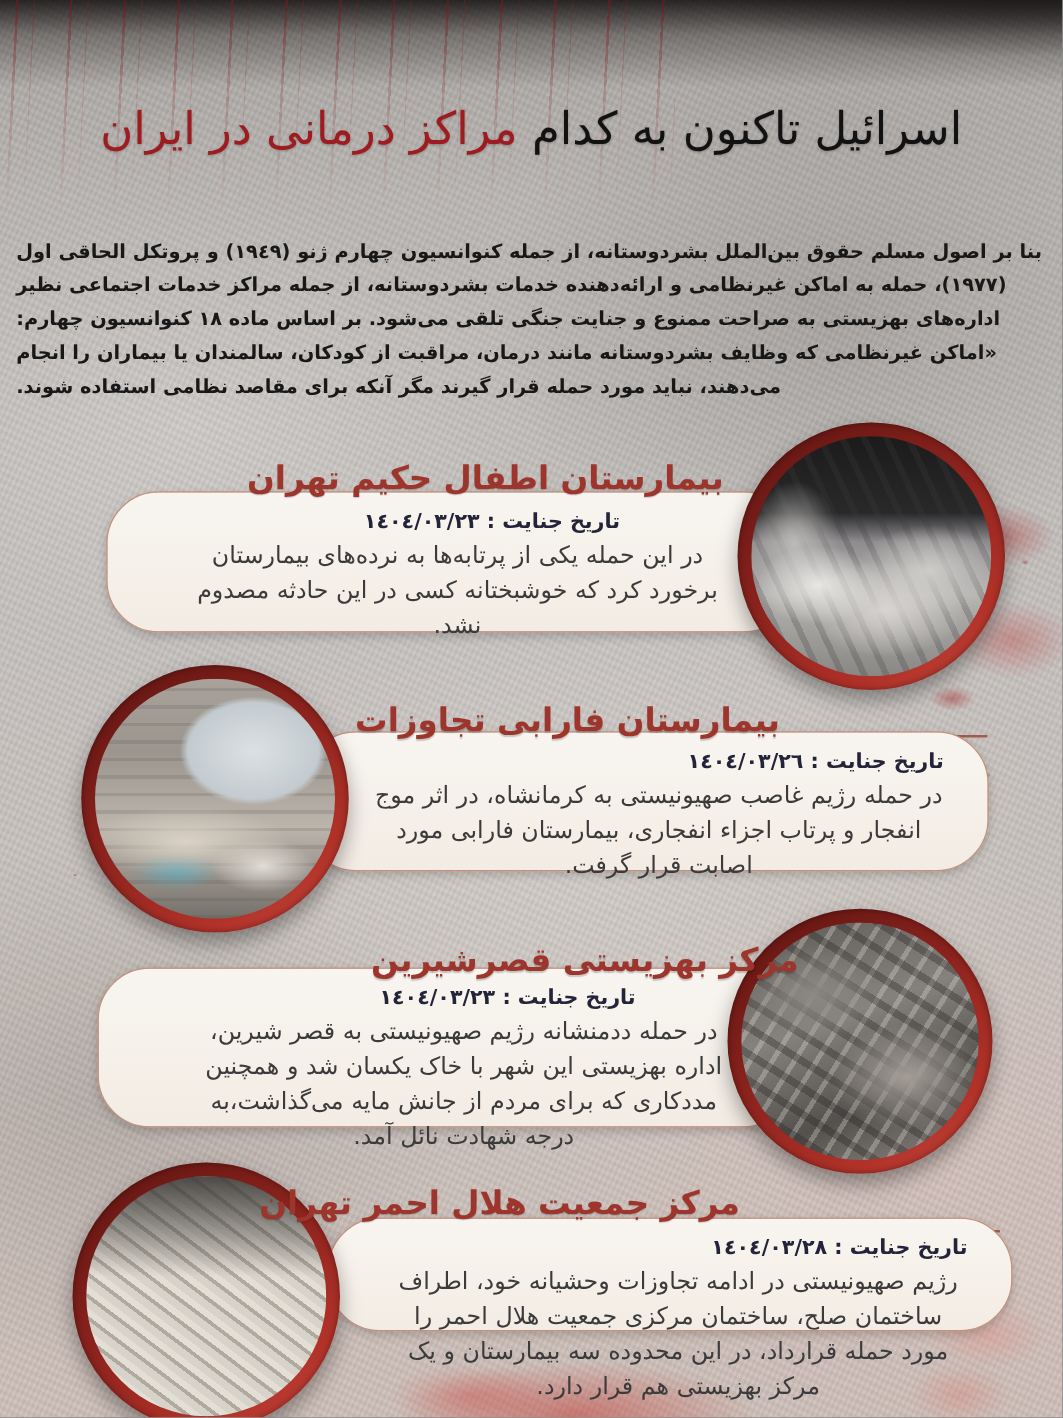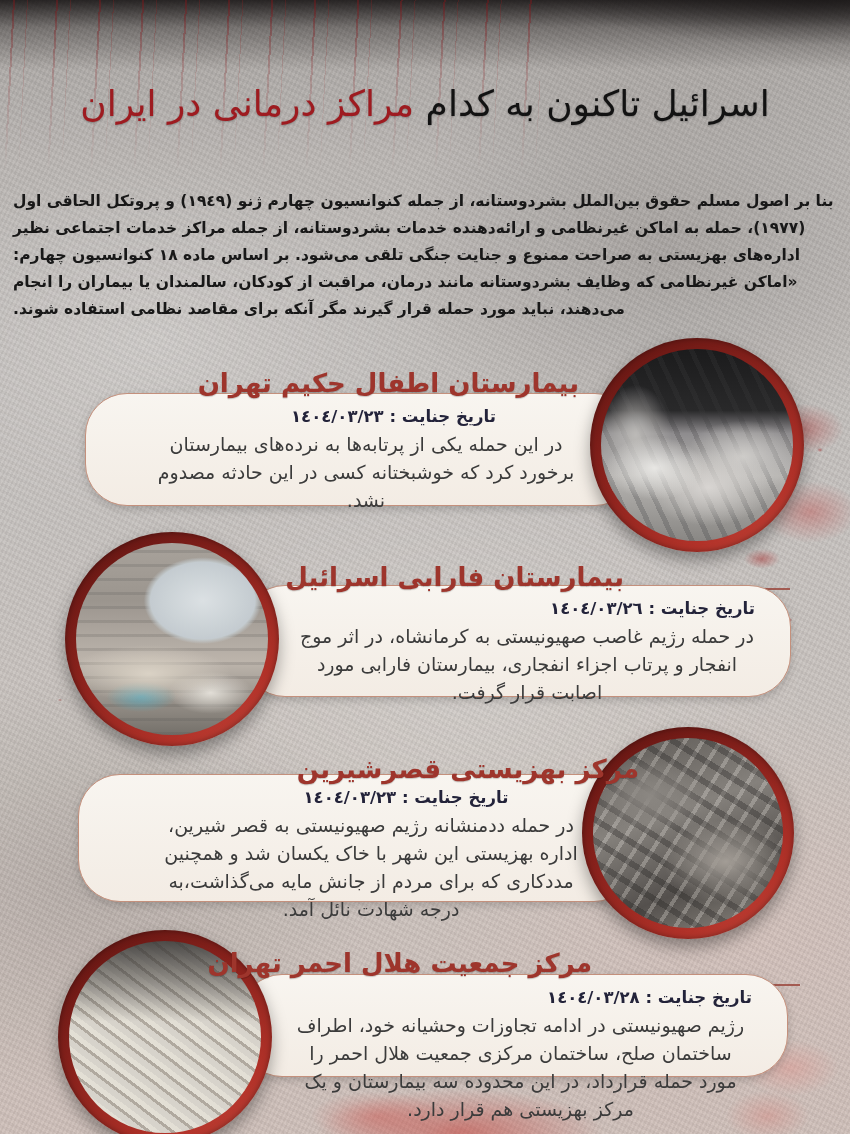--- a/index.html
+++ b/index.html
@@ -146,21 +146,21 @@
   .s3 .photo-ring{ left:582px; top:727px; width:212px; height:212px; }
   .s3 .sec-title{ top:738px; right:195px; }
   .s3 .underline{ top:781px; left:200px; width:412px; }
   .s3 .bubble{ left:78px; top:774px; width:558px; height:128px; padding:2px 40px 2px 68px; }
   .s3 .date-line{ text-align:center; padding-left:70px; }
 
   
   .s4 .photo-ring{ left:58px; top:930px; width:214px; height:214px; }
   .s4 .sec-title{ top:932px; right:242px; }
   .s4 .underline{ top:984px; left:280px; width:520px; }
-  .s4 .bubble{ left:240px; top:974px; width:548px; height:103px; padding:2px 35px 18px 48px; }
+  .s4 .bubble{ left:262px; top:974px; width:548px; height:91px; padding:2px 35px 18px 48px; }
   .s4 .date-line{ text-align:right; }
 </style>
 </head>
 <body>
 
 <div class="page">
 
   <div class="texture"></div>
   <div class="top-shadow"></div>
   <div class="blood-drips"></div>
@@ -181,21 +181,21 @@
     <div class="bubble">
       <div class="date-line"><span>تاریخ جنایت :</span> <span>١٤٠٤/٠٣/٢٣</span></div>
       <p class="desc">در این حمله یکی از پرتابه‌ها به نرده‌های بیمارستان برخورد کرد که خوشبختانه کسی در این حادثه مصدوم نشد.</p>
     </div>
     <div class="photo-ring">
       <div class="photo p1"></div>
     </div>
   </section>
 
   <section class="sec s2">
-    <h2 class="sec-title">بیمارستان فارابی اسرائیل</h2>
+    <h2 class="sec-title">بیمارستان فارابی تجاوزات</h2>
     <div class="underline"></div>
     <div class="bubble">
       <div class="date-line"><span>تاریخ جنایت :</span> <span>١٤٠٤/٠٣/٢٦</span></div>
       <p class="desc">در حمله رژیم غاصب صهیونیستی به کرمانشاه، در اثر موج انفجار و پرتاب اجزاء انفجاری، بیمارستان فارابی مورد اصابت قرار گرفت.</p>
     </div>
     <div class="photo-ring">
       <div class="photo p2"></div>
     </div>
   </section>
 

